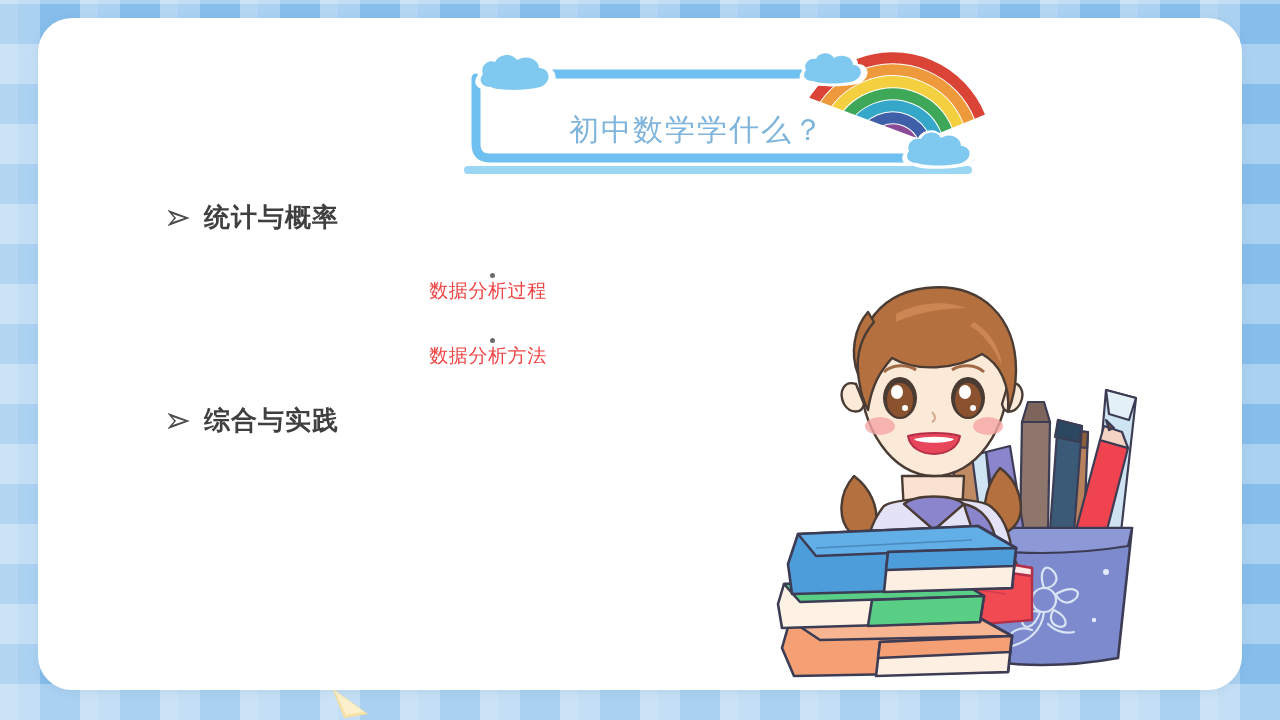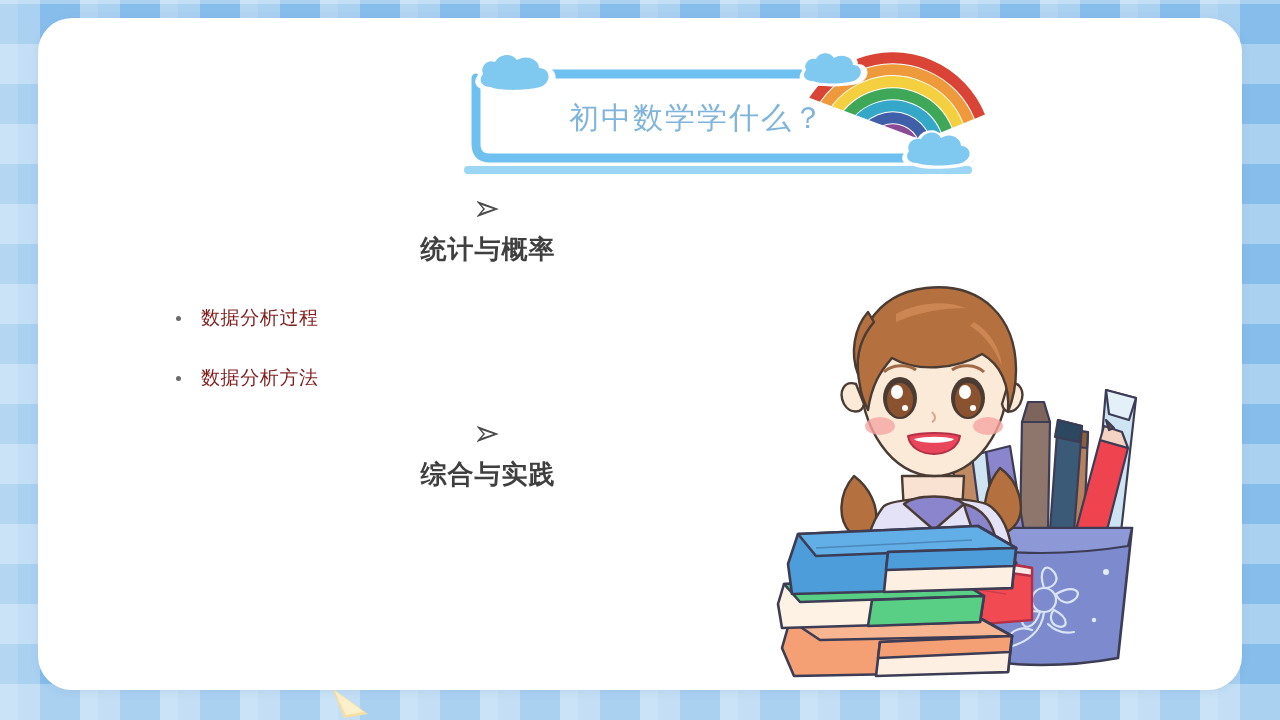--- a/index.html
+++ b/index.html
@@ -61,21 +61,21 @@
     position: absolute;
     left: 424px;
     top: 22px;
     width: 540px;
     height: 140px;
   }
   .banner svg { display: block; }
   .banner-title {
     position: absolute;
     left: 0;
-    top: 58px;
+    top: 70px;
     width: 470px;
     text-align: center;
     font-size: 30px;
     letter-spacing: 2px;
     color: #7fb5dc;
     font-family: "Liberation Sans", "DejaVu Sans", sans-serif;
     white-space: nowrap;
   }
 
   
@@ -86,39 +86,38 @@
     width: 640px;
   }
   .section-head {
     display: flex;
     align-items: center;
     gap: 14px;
     color: #3f3f3f;
     font-weight: bold;
     font-size: 26px;
     letter-spacing: 1px;
-    flex-direction: column;
   }
   .arrow-bullet {
     display: inline-block;
     width: 22px;
     height: 18px;
     flex: none;
   }
   .bullets {
     margin-top: 38px;
   }
   .bullet-row {
     display: flex;
     align-items: center;
-    gap: 20px;
     margin-bottom: 34px;
-    color: #7f1d1d;
+    color: #ef4444;
     font-size: 19px;
     letter-spacing: .6px;
+    flex-direction: column;
   }
   .dot {
     width: 5px;
     height: 5px;
     border-radius: 50%;
     background: #6b6b6b;
     flex: none;
     margin-left: 8px;
   }
   .section-head.second {

